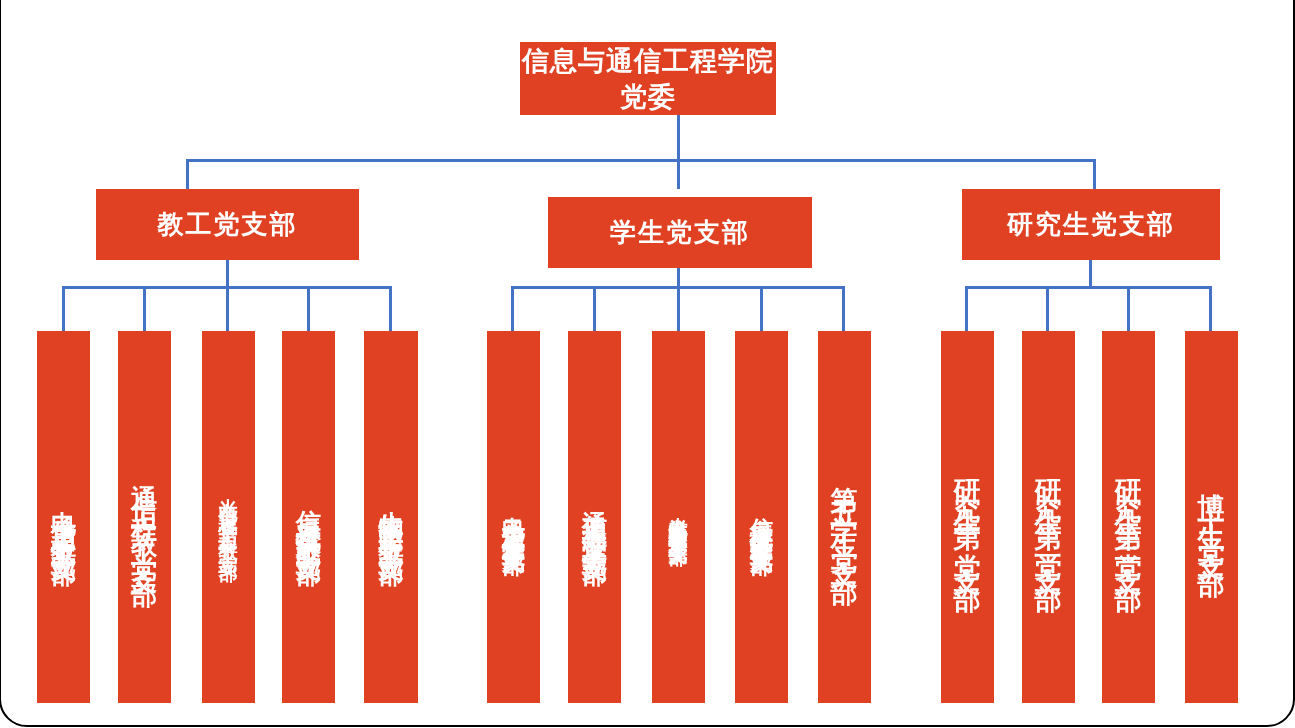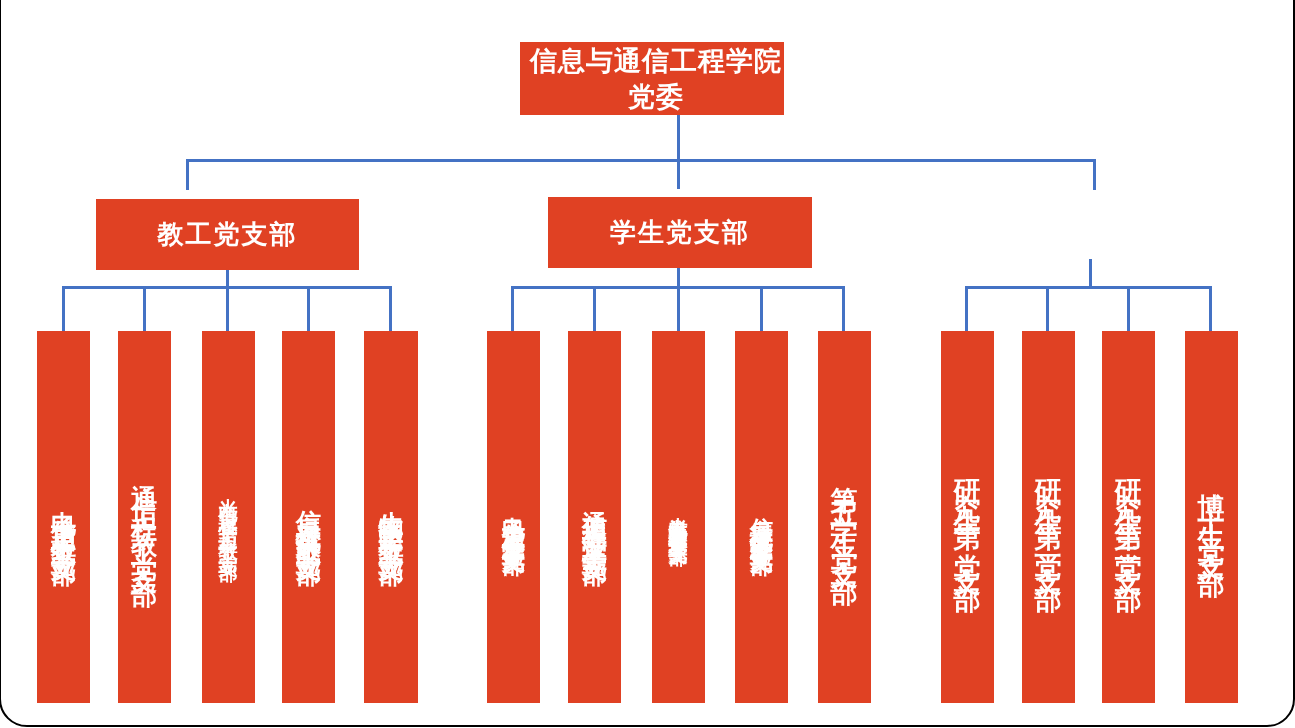--- a/index.html
+++ b/index.html
@@ -71,29 +71,32 @@
   <div class="vline" style="left:760px;top:286px;height:46px;"></div>
   <div class="vline" style="left:842px;top:286px;height:46px;"></div>
 
   <div class="vline" style="left:1089px;top:259px;height:30px;"></div>
   <div class="hline" style="left:965px;top:286px;width:247px;"></div>
   <div class="vline" style="left:965px;top:286px;height:46px;"></div>
   <div class="vline" style="left:1046px;top:286px;height:46px;"></div>
   <div class="vline" style="left:1127px;top:286px;height:46px;"></div>
   <div class="vline" style="left:1209px;top:286px;height:46px;"></div>
 
-  <div class="box root-box" style="left:520px;top:42px;width:256px;height:73px;padding-left:8px;">
+  <div class="box root-box" style="left:520px;top:42px;width:256px;height:73px;">
     <span>信息与通信工程学院党委</span>
   </div>
 
-  <div class="box branch-box" style="left:96px;top:189px;width:263px;height:71px;margin-top:10px;">
+  <div class="box branch-box" style="left:96px;top:189px;width:263px;height:71px;">
     <span>教工党支部</span>
   </div>
   <div class="box branch-box" style="left:548px;top:197px;width:264px;height:71px;">
     <span>学生党支部</span>
+  </div>
+  <div class="box branch-box" style="left:962px;top:189px;width:258px;height:71px;">
+    <span>研究生党支部</span>
   </div>
 
   <div class="box leaf-box" style="left:37px;">
     <span class="vtext leaf-text s11">电子信息工程教工党支部</span>
   </div>
   <div class="box leaf-box" style="left:118px;">
     <span class="vtext leaf-text s9">通信工程教工党支部</span>
   </div>
   <div class="box leaf-box" style="left:202px;">
     <span class="vtext leaf-text s14">光电信息科学与工程教工党支部</span>

